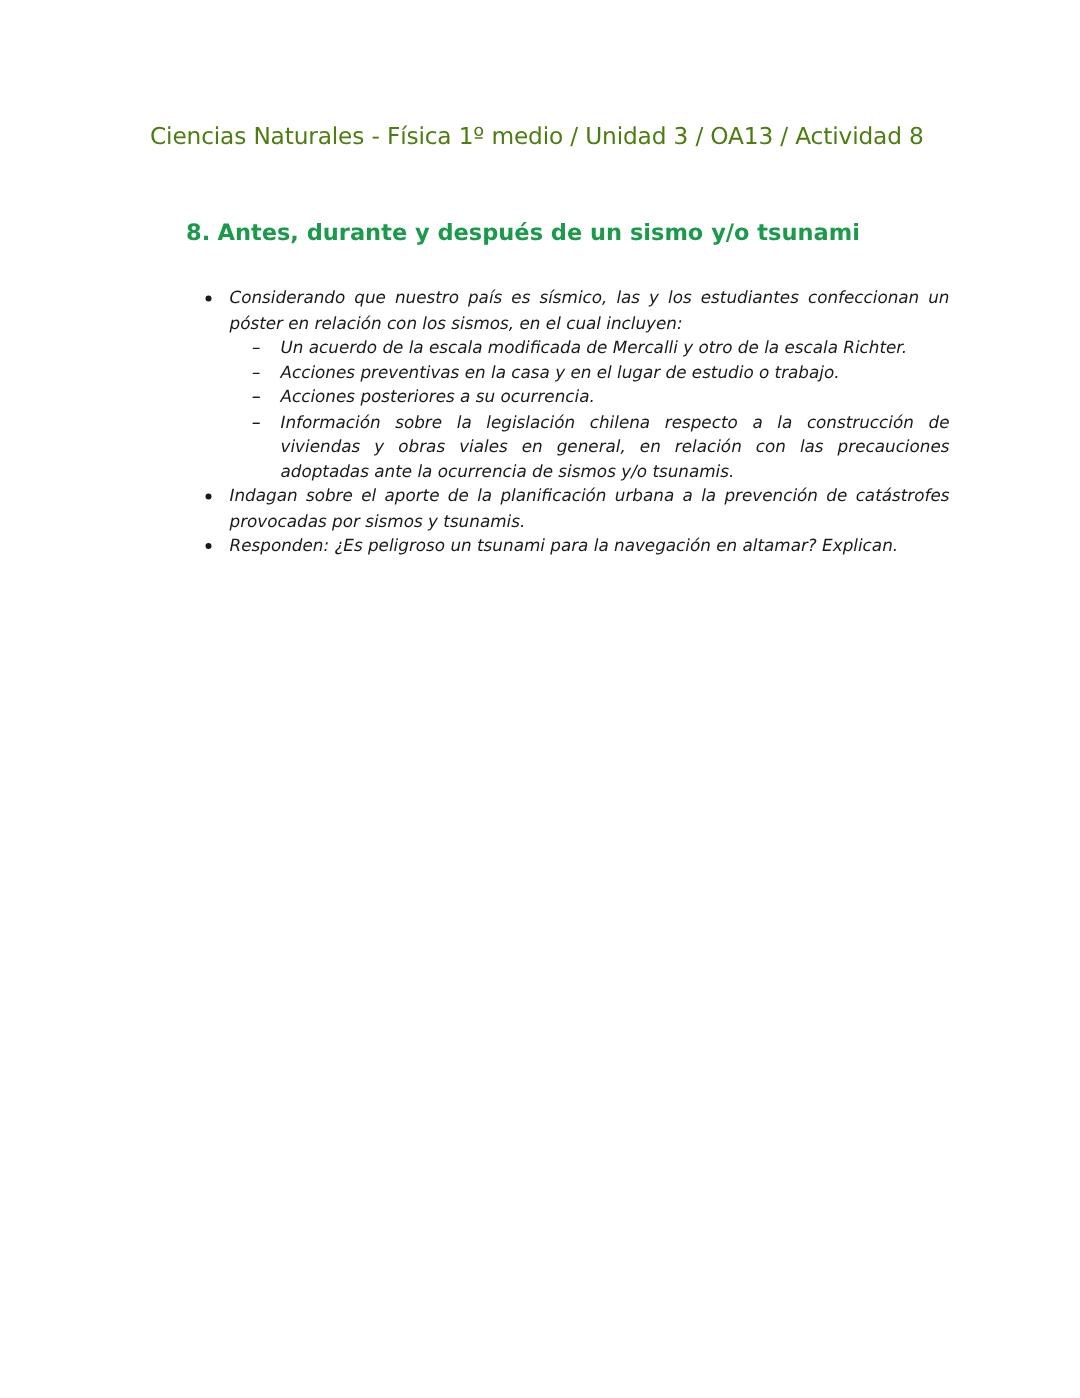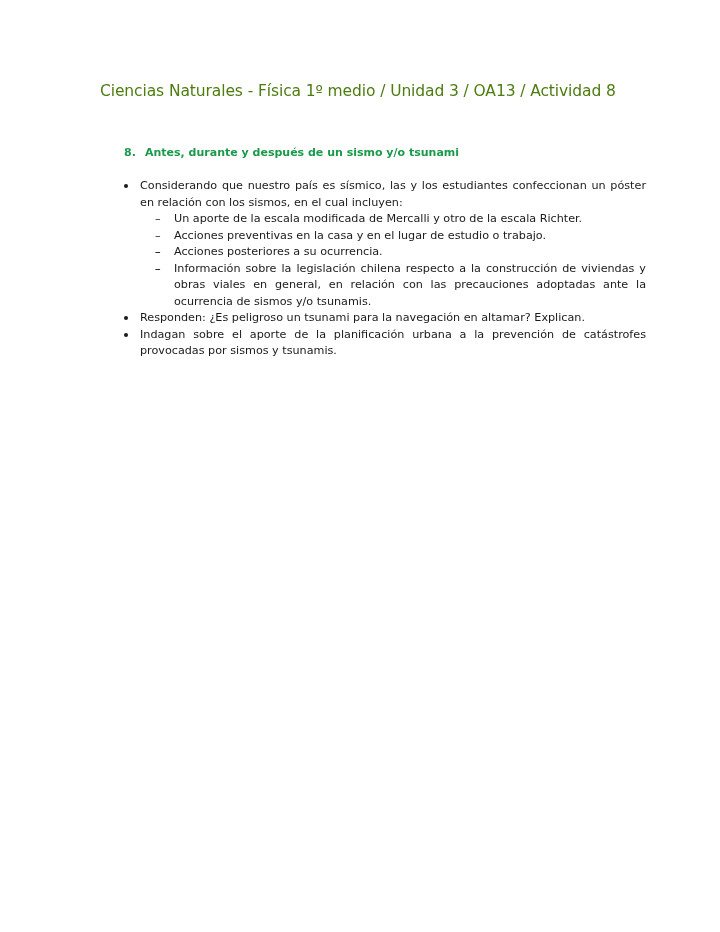--- a/index.html
+++ b/index.html
@@ -21,41 +21,42 @@
       top: 82px;
       font-size: 15.5px;
       color: #4d7c0f;
       letter-spacing: -0.1px;
       white-space: nowrap;
     }
     .section-heading {
       position: absolute;
       left: 124px;
       top: 146px;
-      font-size: 11px;
+      font-size: 15px;
       font-weight: bold;
       color: #1a9a4a;
       white-space: nowrap;
     }
     .section-heading .num {
       display: inline-block;
       width: 21px;
     }
     .content {
       position: absolute;
       left: 122px;
       top: 178px;
       width: 524px;
       font-size: 11.2px;
       line-height: 16.5px;
     }
     ul.bullets {
       list-style: none;
-      margin: 0;
+      margin: 13px;
       padding: 0;
+      font-style: italic;
     }
     ul.bullets > li {
       position: relative;
       padding-left: 18px;
       text-align: justify;
     }
     .bullet-dot {
       position: absolute;
       left: 2px;
       top: 6px;
@@ -91,21 +92,21 @@
 </div>
 
 <div class="content">
   <ul class="bullets">
     <li>
       <span class="bullet-dot"></span>
       <span>Considerando que nuestro país es sísmico, las y los estudiantes confeccionan un póster en relación con los sismos, en el cual incluyen:</span>
       <ul class="dashes">
         <li>
           <span class="dash-mark">–</span>
-          <span>Un aporte de la escala modificada de Mercalli y otro de la escala Richter.</span>
+          <span>Un acuerdo de la escala modificada de Mercalli y otro de la escala Richter.</span>
         </li>
         <li>
           <span class="dash-mark">–</span>
           <span>Acciones preventivas en la casa y en el lugar de estudio o trabajo.</span>
         </li>
         <li>
           <span class="dash-mark">–</span>
         </li>
         <li>
           <span class="dash-mark">–</span>
@@ -115,20 +116,20 @@
           <span class="dash-mark">–</span>
         </li>
         <li>
           <span class="dash-mark">–</span>
           <span>Información sobre la legislación chilena respecto a la construcción de viviendas y obras viales en general, en relación con las precauciones adoptadas ante la ocurrencia de sismos y/o tsunamis.</span>
         </li>
       </ul>
     </li>
     <li>
       <span class="bullet-dot"></span>
-      <span>Responden: ¿Es peligroso un tsunami para la navegación en altamar? Explican.</span>
+      <span>Indagan sobre el aporte de la planificación urbana a la prevención de catástrofes provocadas por sismos y tsunamis.</span>
     </li>
     <li>
       <span class="bullet-dot"></span>
-      <span>Indagan sobre el aporte de la planificación urbana a la prevención de catástrofes provocadas por sismos y tsunamis.</span>
+      <span>Responden: ¿Es peligroso un tsunami para la navegación en altamar? Explican.</span>
     </li>
   </ul>
 </div>
 
 </body></html>

